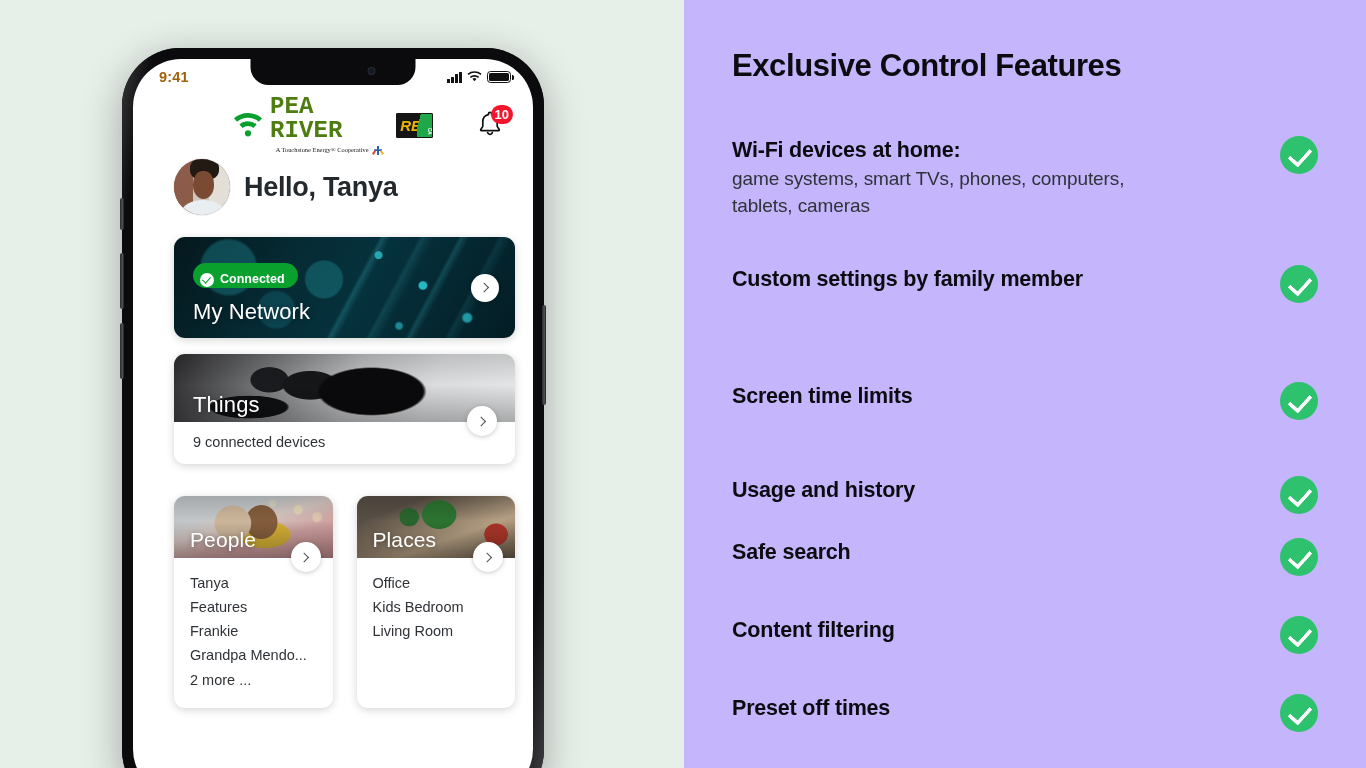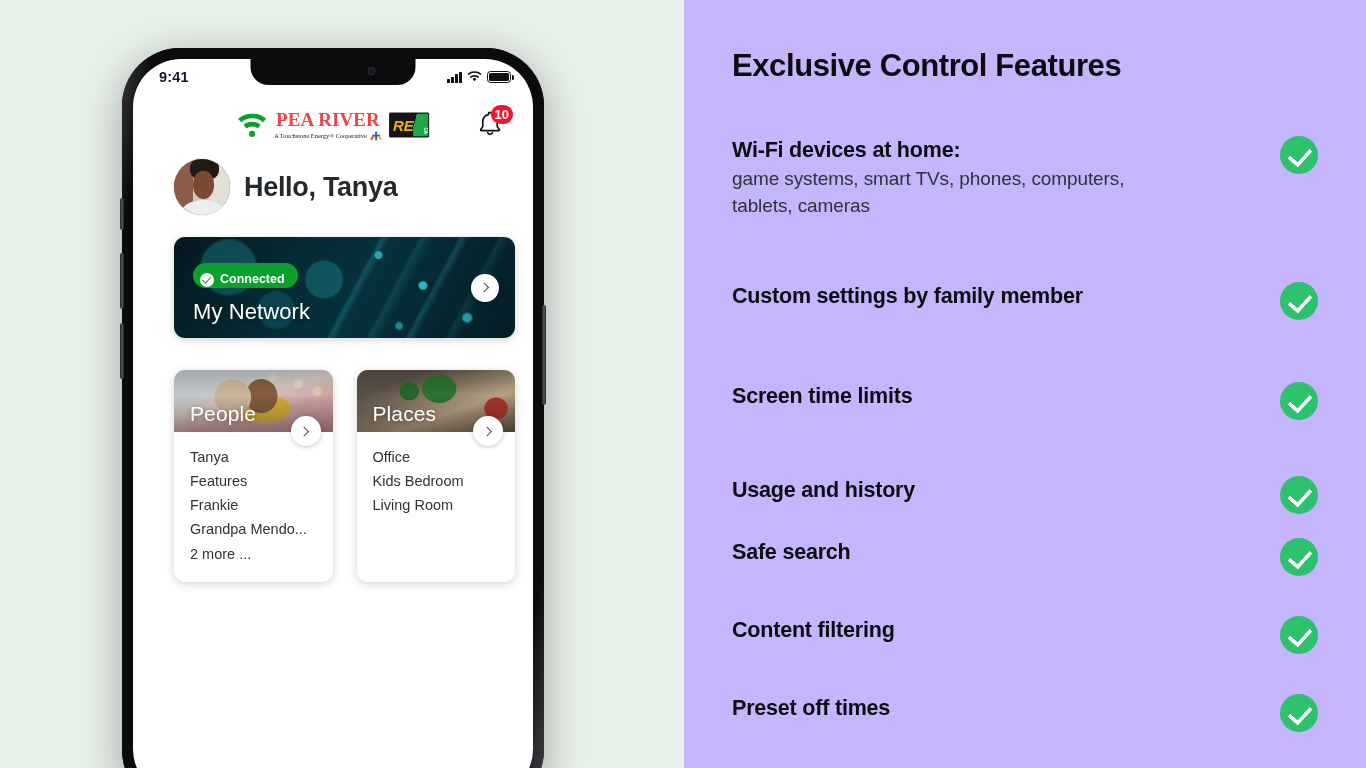--- a/index.html
+++ b/index.html
@@ -73,21 +73,21 @@
   
   .statusbar {
     position: absolute; left: 0; top: 0;
     width: 100%; height: 30px;
     display: flex; align-items: center;
     justify-content: space-between;
     padding: 6px 22px 0 26px;
     z-index: 5;
   }
   .status-time {
-    font-size: 14.5px; font-weight: bold; color: #0f172a;
+    font-size: 14.5px; font-weight: bold; color: #a16207;
     letter-spacing: .2px;
   }
   .status-icons { display: flex; align-items: center; gap: 5px; }
   .sig { display: flex; align-items: flex-end; gap: 1.5px; height: 11px; }
   .sig i { display: block; width: 2.6px; background: #111; border-radius: .5px; }
   .sig i:nth-child(1){ height: 4px; }
   .sig i:nth-child(2){ height: 6px; }
   .sig i:nth-child(3){ height: 8.5px; }
   .sig i:nth-child(4){ height: 11px; }
   .batt {
@@ -112,23 +112,23 @@
     position: absolute; left: 50%; top: 50%;
     transform: translate(-50%,-50%);
     display: flex; align-items: center; gap: 7px;
   }
   .wifi-mark {
     position: relative; width: 30px; height: 24px;
     flex: 0 0 auto;
   }
   .brand-words { display: flex; flex-direction: column; align-items: center; }
   .brand-name {
-    font-family: Liberation Serif, serif;
-    font-weight: bold; font-size: 19px; letter-spacing: .1px;
-    color: #ef4444; line-height: 1;
+    font-family: Liberation Mono, monospace;
+    font-weight: bold; font-size: 24px; letter-spacing: .1px;
+    color: #4d7c0f; line-height: 1;
   }
   .brand-tag {
     font-family: "Liberation Serif", serif;
     font-size: 6.4px; color: #1b1b1b; line-height: 1;
     margin-top: 3px; white-space: nowrap;
     display: flex; align-items: center; gap: 3px;
   }
   .ts-mark { width: 12px; height: 9px; }
   .re-badge {
     width: 40px; height: 25px;
@@ -470,20 +470,28 @@
         <div class="card net-card">
           <div class="rays"></div>
           <div class="connected-badge">
             <span class="chk"></span>
             <span>Connected</span>
           </div>
           <div class="card-title-over">My Network</div>
           <div class="chev-btn"></div>
         </div>
 
+        <div class="card things-card">
+          <div class="things-img">
+            <div class="hl"></div>
+          </div>
+          <div class="card-title-over">Things</div>
+          <div class="things-sub">9 connected devices</div>
+          <div class="chev-btn"></div>
+        </div>
 
         <div class="pp-row">
 
           <div class="card pp-card">
             <div class="pp-img people-img">
                 <div class="shade"></div>
               </div>
             <div class="card-title-over">People</div>
             <div class="chev-btn"></div>
             <ul class="pp-list">
@@ -516,21 +524,21 @@
   <div class="right-panel">
     <div class="rp-title">Exclusive Control Features</div>
     <div class="feature-list" id="feature-list" style="position: absolute;">
         <div class="feature-row" style="position: absolute; top: 0px; left: 0px; width: 100%;">
           <div class="feature-text">
             <div class="feature-label">Wi-Fi devices at home:</div>
             <div class="feature-detail">game systems, smart TVs, phones, computers, tablets, cameras</div>
           </div>
           <div class="check"></div>
         </div>
-        <div class="feature-row" style="position: absolute; top: 129px; left: 0px; width: 100%; margin-top: 17px;">
+        <div class="feature-row" style="position: absolute; top: 129px; left: 0px; width: 100%;">
           <div class="feature-text">
             <div class="feature-label">Custom settings by family member</div>
           </div>
           <div class="check"></div>
         </div>
         <div class="feature-row" style="position: absolute; top: 246px; left: 0px; width: 100%;">
           <div class="feature-text">
             <div class="feature-label">Screen time limits</div>
           </div>
           <div class="check"></div>

